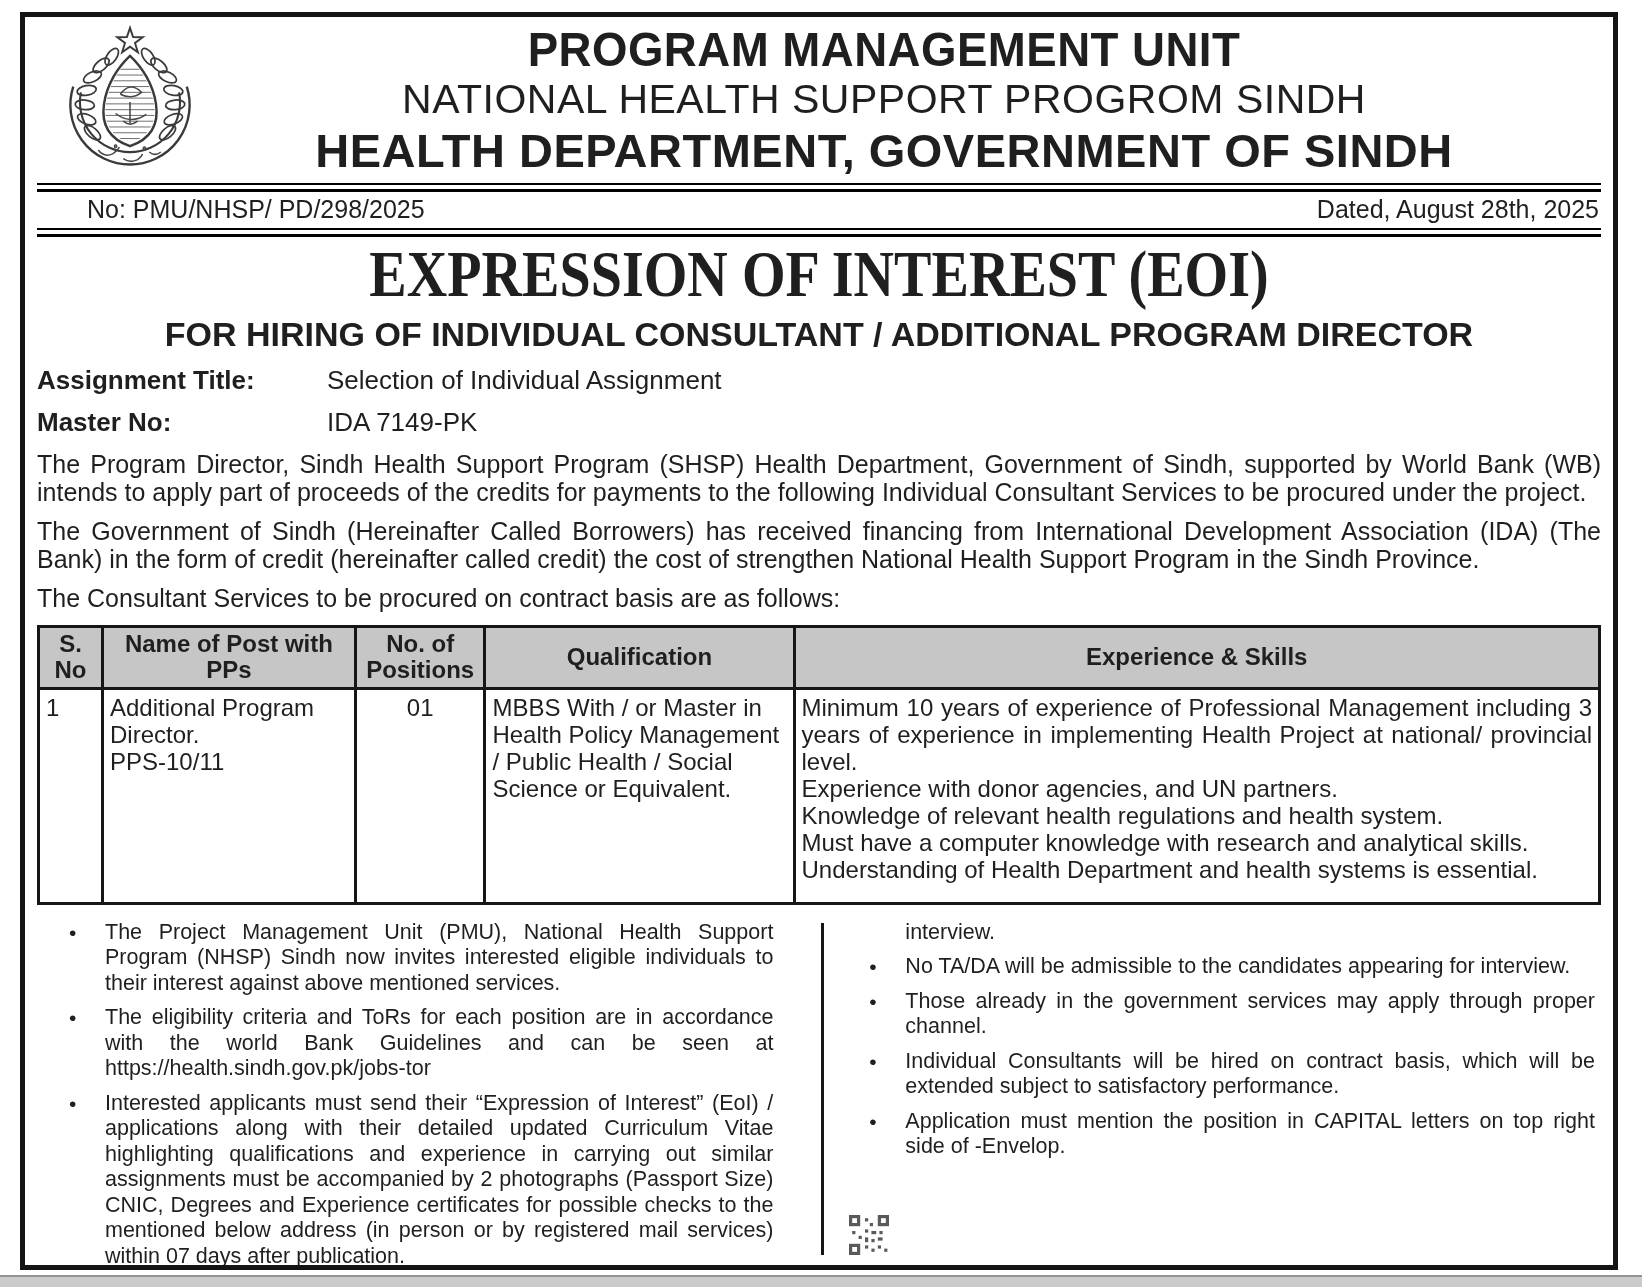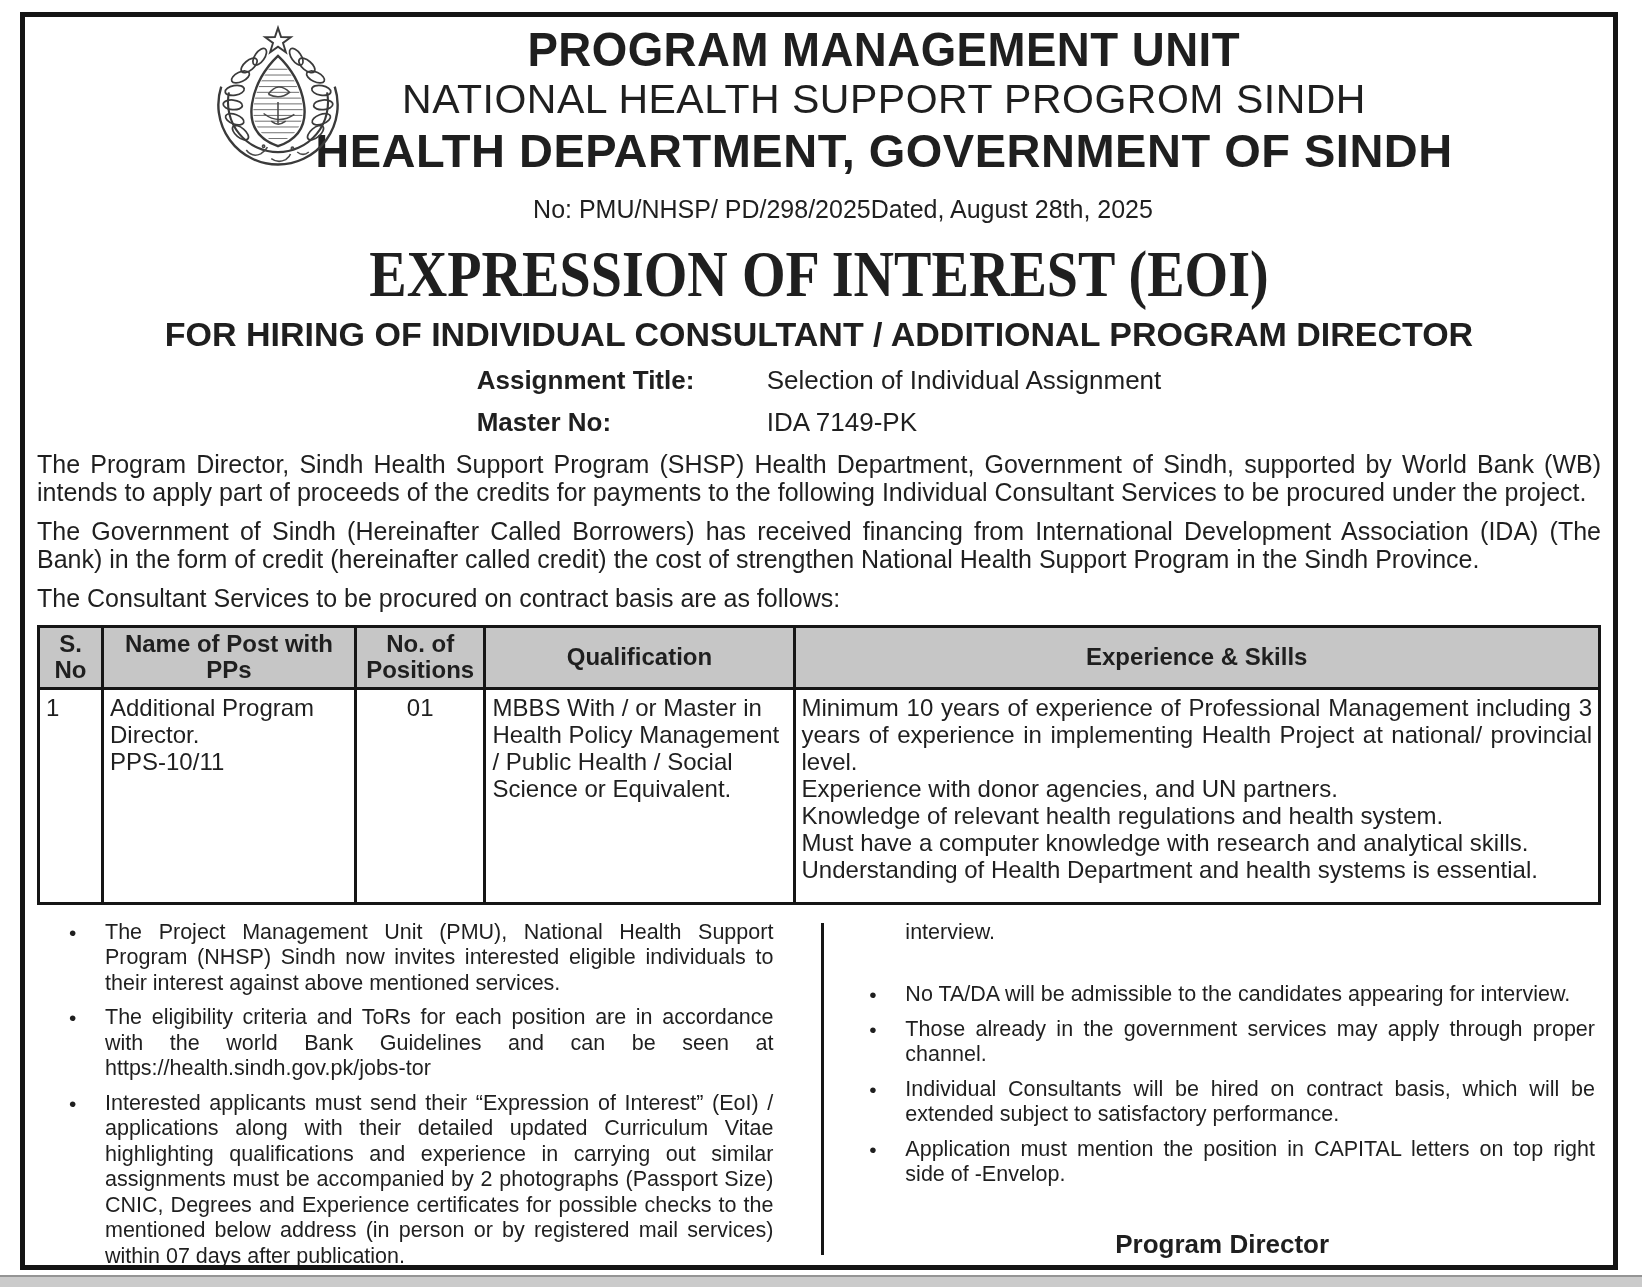--- a/index.html
+++ b/index.html
@@ -5,21 +5,21 @@
   html,body{margin:0;padding:0;}
   body{
     width:1642px;height:1287px;position:relative;overflow:hidden;
     background:#ffffff;color:#1f1f1f;
     font-family:"Liberation Sans","DejaVu Sans",sans-serif;
     -webkit-font-smoothing:antialiased;
   }
   .ad-frame{
     position:absolute;left:20px;top:12px;width:1598px;height:1258px;
     border:5px solid #141414;background:#fff;box-sizing:border-box;
-    padding:0 12px;display:flex;flex-direction:column;overflow:hidden;align-items:center;
+    padding:0 12px;display:flex;flex-direction:column;overflow:hidden;
   }
   
   .header-row{position:relative;min-height:166px;}
   .crest{position:absolute;left:16px;top:8px;width:154px;height:152px;}
   .org-lines{text-align:center;padding:8px 0 0 130px;}
   .org-lines .cond{display:inline-block;white-space:nowrap;}
   .org-l1{font-size:48px;font-weight:bold;letter-spacing:.5px;transform:scaleX(.95);line-height:1.05;}
   .org-l2{font-size:41px;font-weight:normal;letter-spacing:.5px;line-height:1.1;margin-top:2px;transform:scaleX(1);}
   .org-l3{font-size:47px;font-weight:bold;letter-spacing:.5px;line-height:1.1;margin-top:3px;}
   
@@ -46,21 +46,21 @@
   table.posts td{
     border:3px solid #161616;vertical-align:top;font-size:24px;line-height:27px;
     padding:4px 6px;height:204px;
   }
   td.c-center{text-align:center;margin-left:39px;}
   .exp-line{text-align:justify;}
   
   .bottom{display:flex;flex:1;position:relative;margin-top:2px;min-height:0;}
   .v-divider{position:absolute;left:50.1%;top:16px;bottom:10px;width:3px;background:#161616;}
   .col-left{width:49%;box-sizing:border-box;padding:13px 30px 0 12px;}
-  .col-right{width:51%;box-sizing:border-box;padding:13px 6px 6px 46px;display:flex;flex-direction:column;gap:28px;}
+  .col-right{width:51%;box-sizing:border-box;padding:13px 6px 6px 46px;display:flex;flex-direction:column;}
   ul.blt{list-style:none;margin:0;padding:0;font-size:21.5px;line-height:25.5px;}
   ul.blt li{display:flex;margin-bottom:9px;}
   ul.blt .dot{flex:0 0 56px;padding-left:20px;box-sizing:border-box;font-size:21px;}
   ul.blt .btxt{flex:1;text-align:justify;}
   .cont-line{font-size:21.5px;line-height:25.5px;padding-left:56px;margin-bottom:9px;}
   
   .sig{text-align:center;font-weight:bold;margin-top:4px;line-height:31px;}
   .sig-1,.sig-2{font-size:26px;}
   .sig-3{font-size:27px;}
   .bottom-row{display:flex;justify-content:space-between;align-items:flex-end;margin-top:auto;padding-bottom:4px;}
@@ -231,25 +231,20 @@
         <li>
           <span class="dot">•</span>
           <span class="btxt">Individual Consultants will be hired on contract basis, which will be extended subject to satisfactory performance.</span>
         </li>
         <li>
           <span class="dot">•</span>
           <span class="btxt">Application must mention the position in CAPITAL letters on top right side of -Envelop.</span>
         </li>
       </ul>
 
-      <div class="sig">
-        <div class="sig-1">Program Director</div>
-        <div class="sig-2">NHSP-SINDH</div>
-        <div class="sig-3">10/1, Zamzama Street-2, DHA, Phase-V, Karachi</div>
-      </div>
 
       <div class="bottom-row">
 
         <div class="portal">
           <div class="portal-top">
 
             <svg class="qr" viewBox="0 0 25 25">
               <g fill="#5a5a5a">
                 <rect x="0" y="0" width="7" height="7"></rect>
                   <rect x="2" y="2" width="3" height="3" fill="#fff"></rect>

